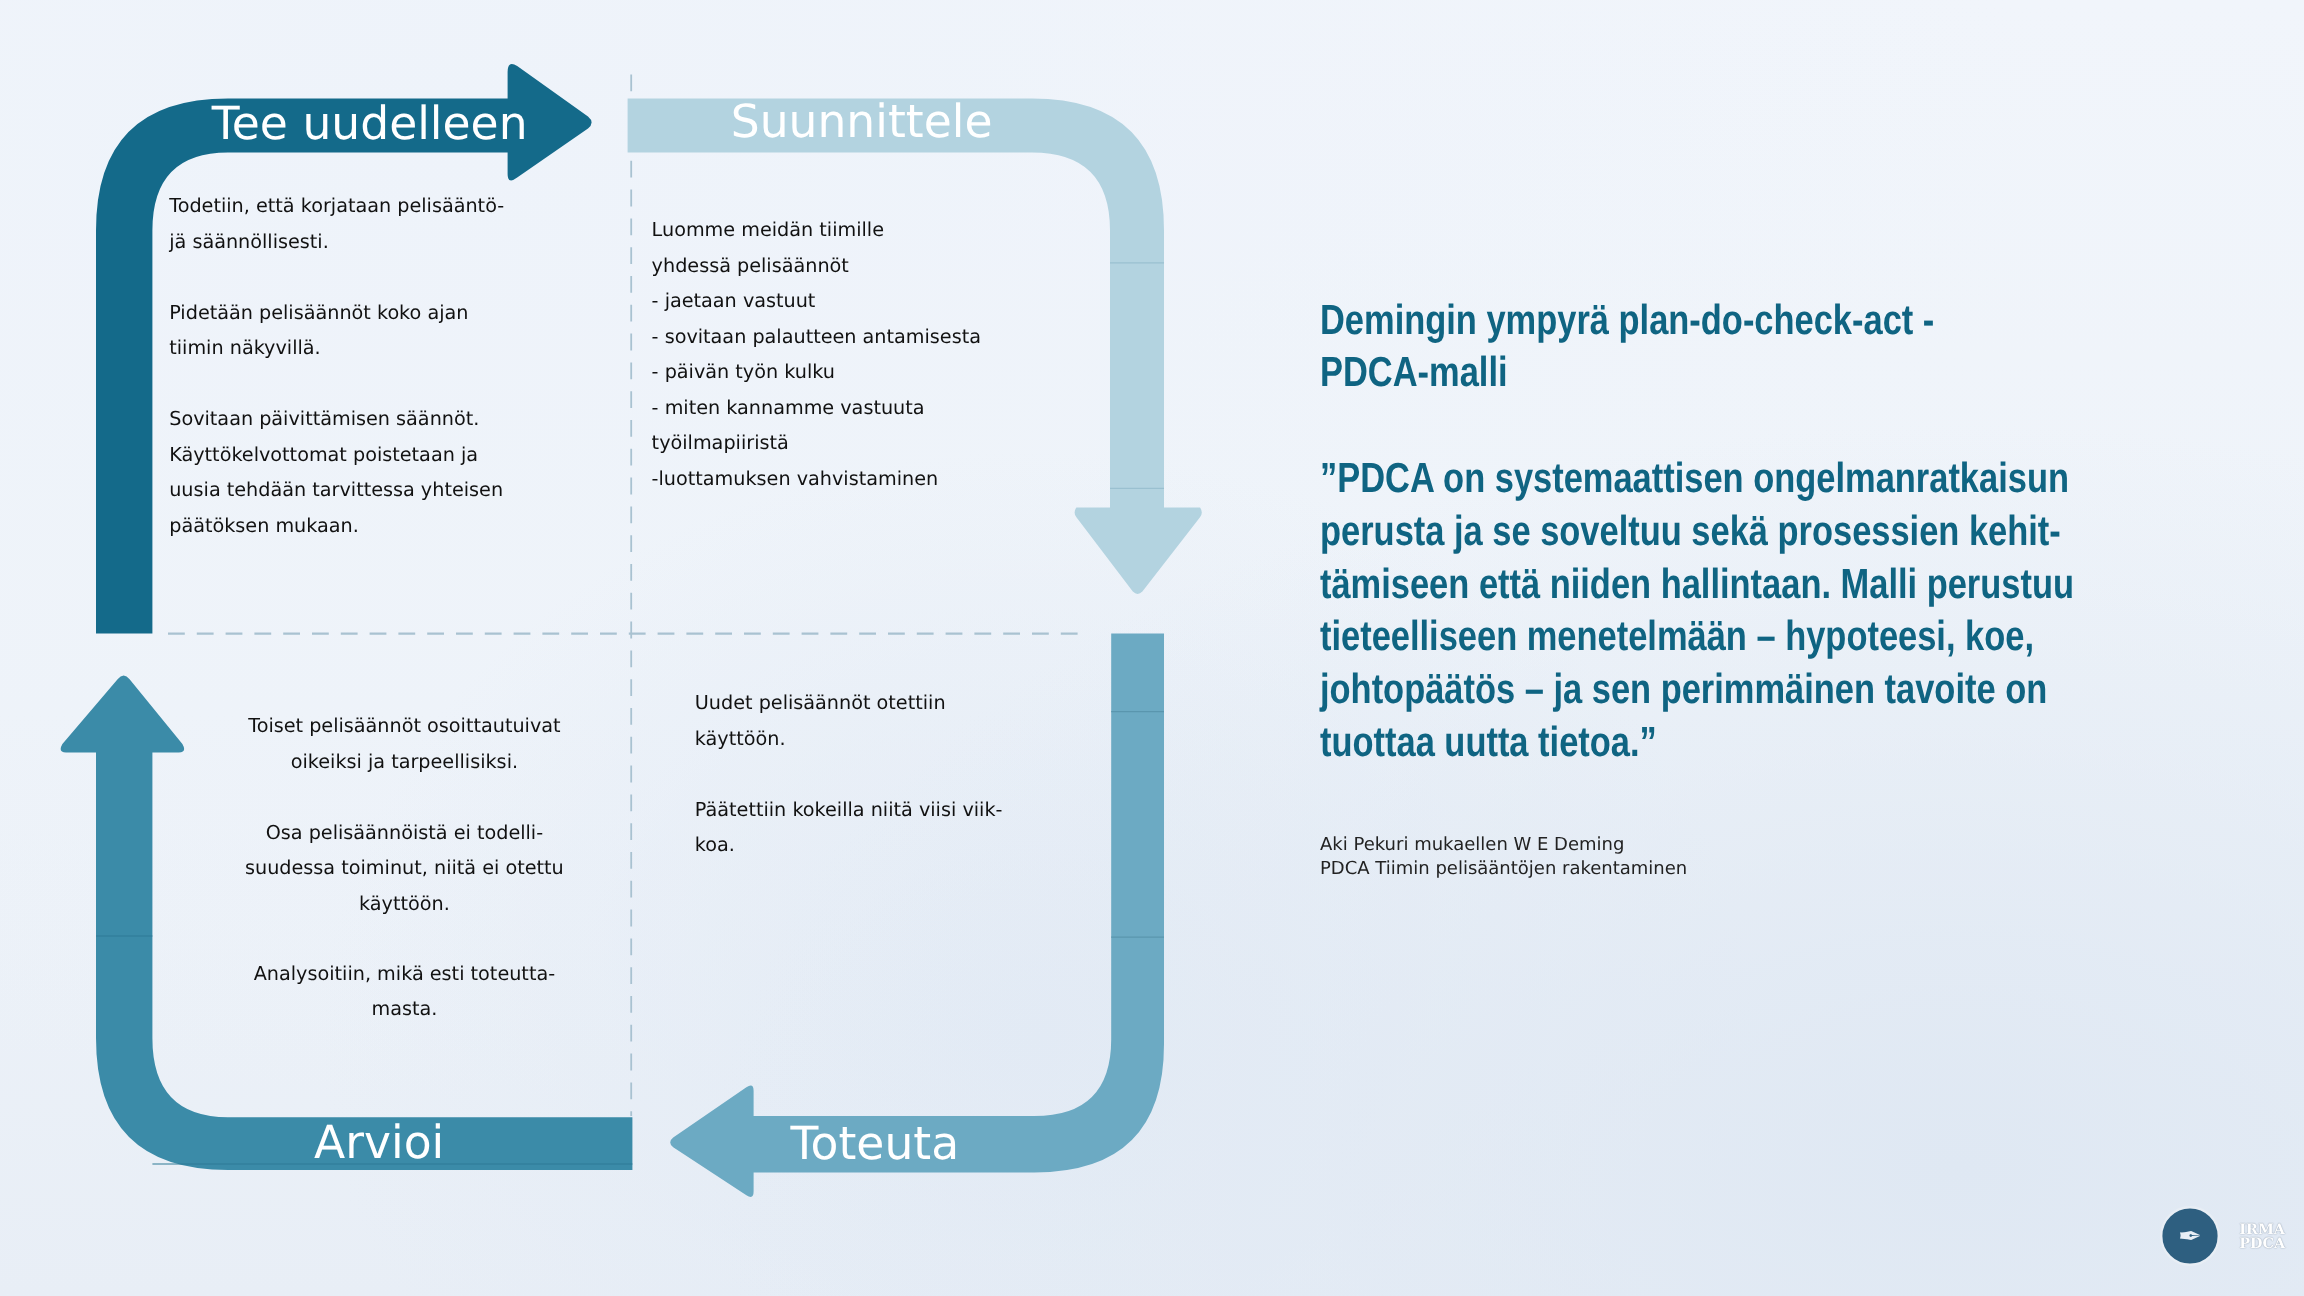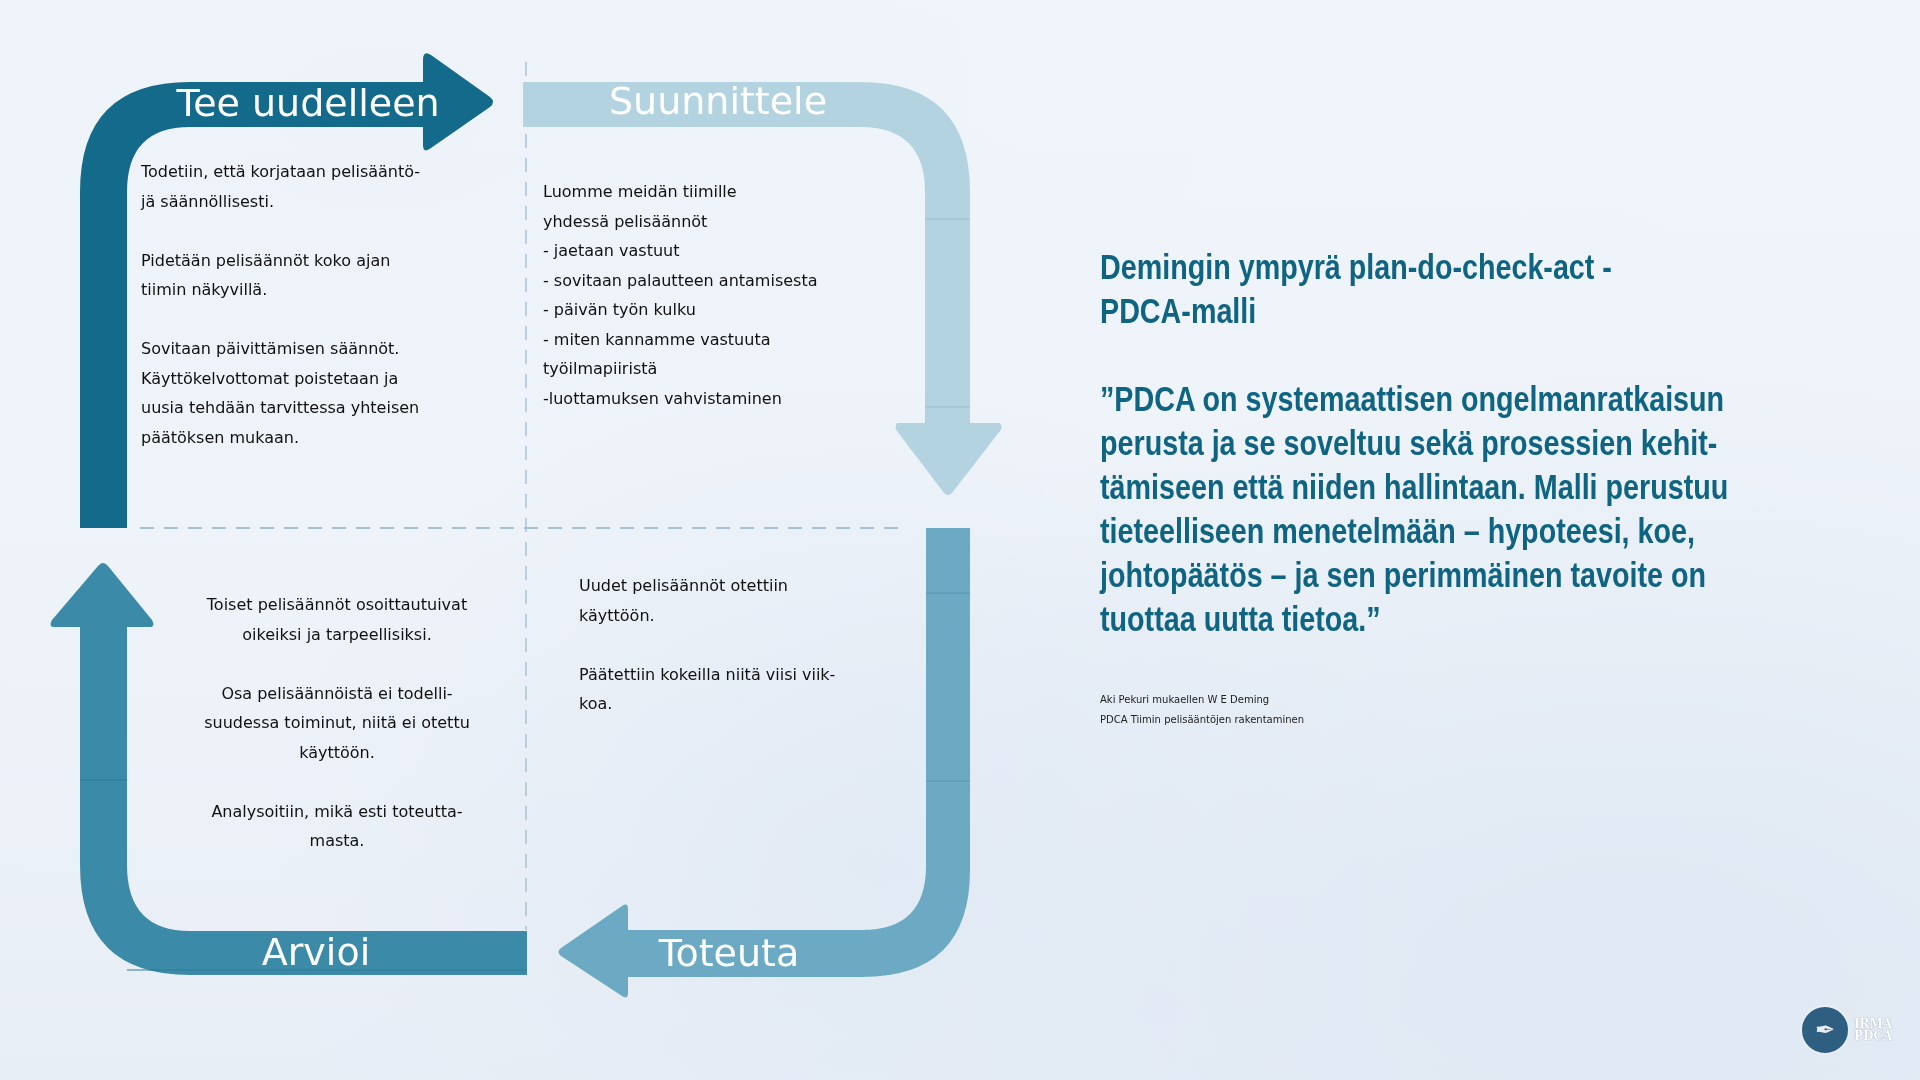--- a/index.html
+++ b/index.html
@@ -24,33 +24,33 @@
   .title-block {
     position: absolute; left: 1100px; top: 245px; width: 700px;
     color: #0f6482; font-family: "Liberation Sans Narrow", "Liberation Sans", sans-serif;
     font-weight: bold; font-size: 35px; line-height: 44px;
     transform: scaleX(0.82); transform-origin: left top;
   }
   .title-block .heading { white-space: pre-line; }
   .title-block .quote { margin-top: 44px; white-space: pre-line; width: 850px; }
   .credits {
     position: absolute; left: 1100px; top: 694px;
-    font-family: "DejaVu Sans", sans-serif; font-size: 10px; color: #222;
+    font-family: "DejaVu Sans", sans-serif; font-size: 15px; color: #222;
   }
   .credits div { height: 20px; }
   .logo {
     position: absolute; left: 1800px; top: 1005px; display: flex; align-items: center;
   }
   .logo-circle {
     width: 46px; height: 46px; border-radius: 50%; background: #2e5f80;
     border: 2px solid #e8eef5; display: flex; align-items: center; justify-content: center;
     color: #e8eef5; font-size: 24px;
   }
   .logo-text {
-    margin-left: 4px; font-family: "DejaVu Serif", serif; font-size: 12px; line-height: 12px;
+    margin-left: 16px; font-family: "DejaVu Serif", serif; font-size: 12px; line-height: 12px;
     color: #ffffff; text-shadow: 0 0 1px #9aa8b8, 0 0 1px #9aa8b8; font-weight: bold;
   }
 </style>
 </head>
 <body>
 
 <svg id="diagram" width="1920" height="1080" viewBox="0 0 1920 1080">
 
   <line x1="140" y1="528" x2="905" y2="528" stroke-dasharray="14 10" stroke-width="2" class="divider" stroke="#a9c2d1"></line>
   <line x1="526" y1="62" x2="526" y2="930" stroke-dasharray="14 10" stroke-width="1.5" class="divider" stroke="#a9c2d1"></line>

